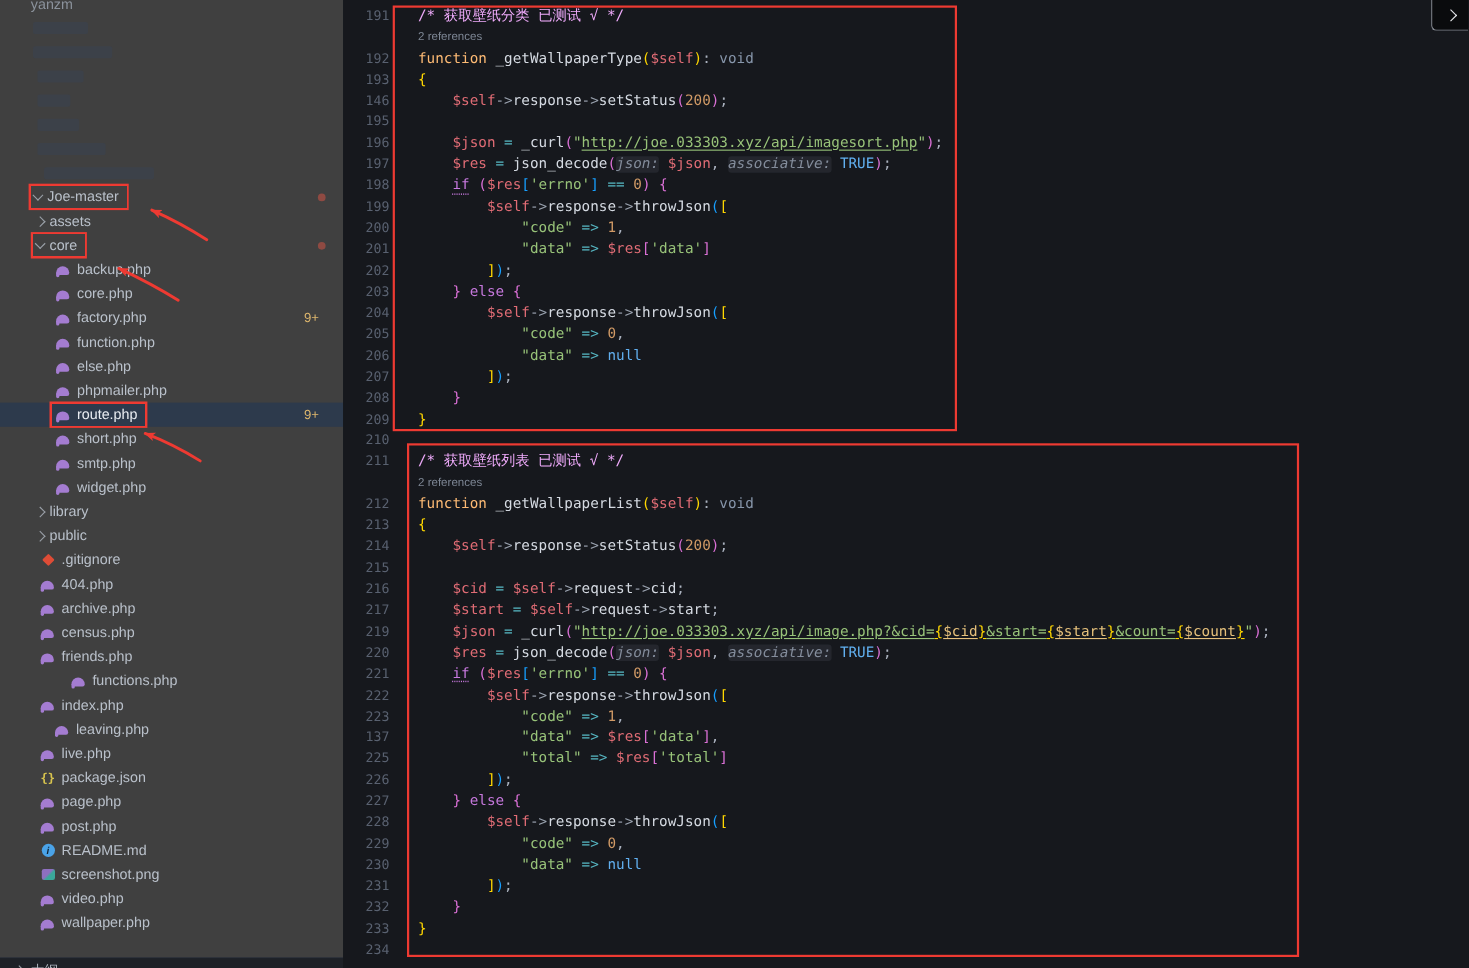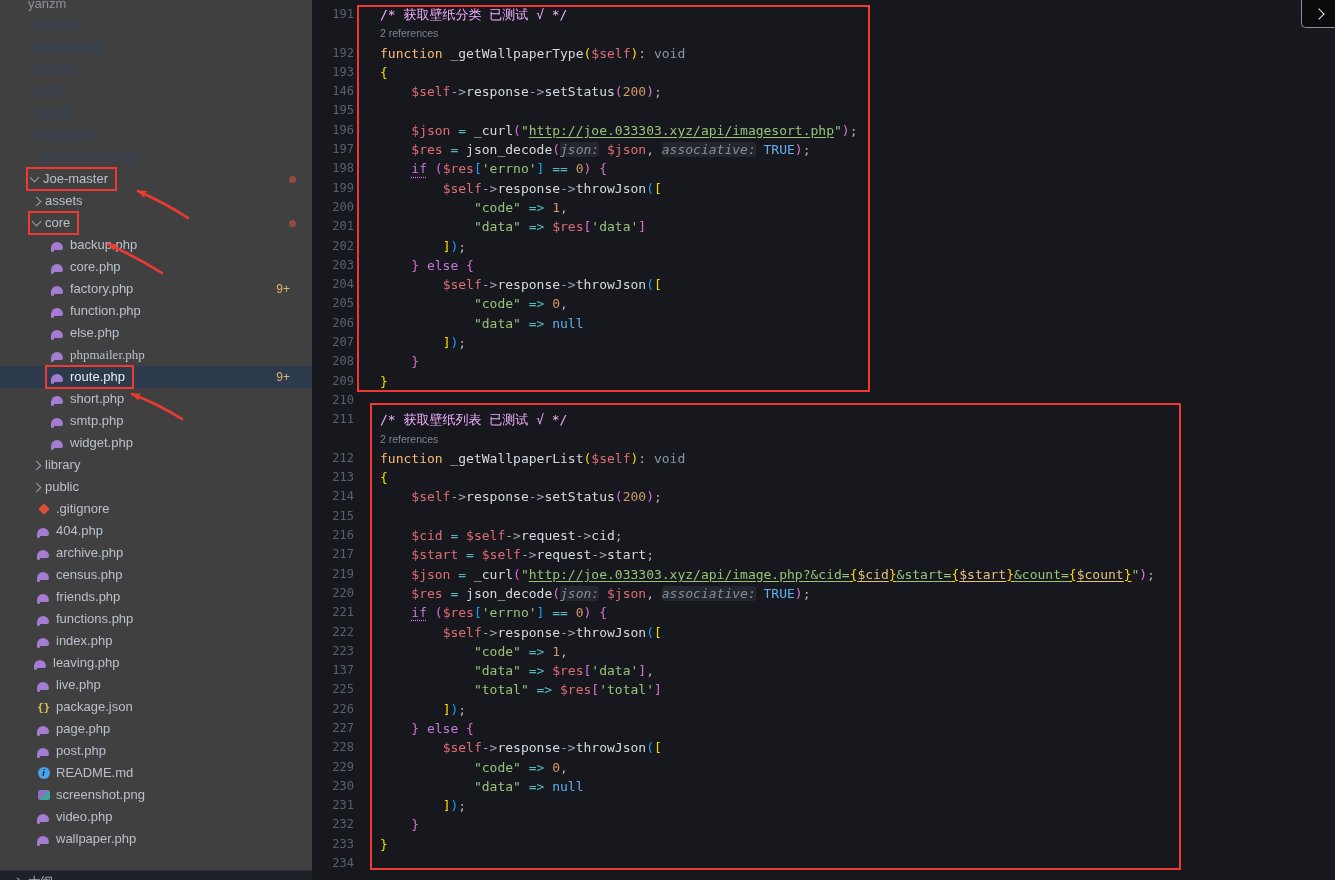--- a/index.html
+++ b/index.html
@@ -150,21 +150,21 @@
             <span class="icon i-php"></span>
             <span class="lbl">function.php</span>
           </span>
         </div>
         <div class="tree-row" style="padding-left: 47px;">
           <span class="row-inner">
             <span class="icon i-php"></span>
             <span class="lbl">else.php</span>
           </span>
         </div>
-        <div class="tree-row" style="padding-left: 47px; font-family: Liberation Serif, serif;">
+        <div class="tree-row" style="padding-left: 47px;">
           <span class="row-inner">
             <span class="icon i-php"></span>
             <span class="lbl">phpmailer.php</span>
           </span>
         </div>
         <div class="tree-row selected" style="padding-left: 47px;">
           <span class="row-inner boxed">
             <span class="icon i-php"></span>
             <span class="lbl">route.php</span>
           </span>
@@ -223,33 +223,33 @@
             <span class="icon i-php"></span>
             <span class="lbl">census.php</span>
           </span>
         </div>
         <div class="tree-row" style="padding-left: 33px;">
           <span class="row-inner">
             <span class="icon i-php"></span>
             <span class="lbl">friends.php</span>
           </span>
         </div>
-        <div class="tree-row" style="padding-left: 33px;">
+        <div class="tree-row" style="padding-left: 33px; margin-left: 28px;">
           <span class="row-inner">
             <span class="icon i-php"></span>
             <span class="lbl">functions.php</span>
           </span>
         </div>
         <div class="tree-row" style="padding-left: 33px;">
           <span class="row-inner">
             <span class="icon i-php"></span>
             <span class="lbl">index.php</span>
           </span>
         </div>
-        <div class="tree-row" style="padding-left: 30px;">
+        <div class="tree-row" style="padding-left: 46px;">
           <span class="row-inner">
             <span class="icon i-php"></span>
             <span class="lbl">leaving.php</span>
           </span>
         </div>
         <div class="tree-row" style="padding-left: 33px;">
           <span class="row-inner">
             <span class="icon i-php"></span>
             <span class="lbl">live.php</span>
           </span>

